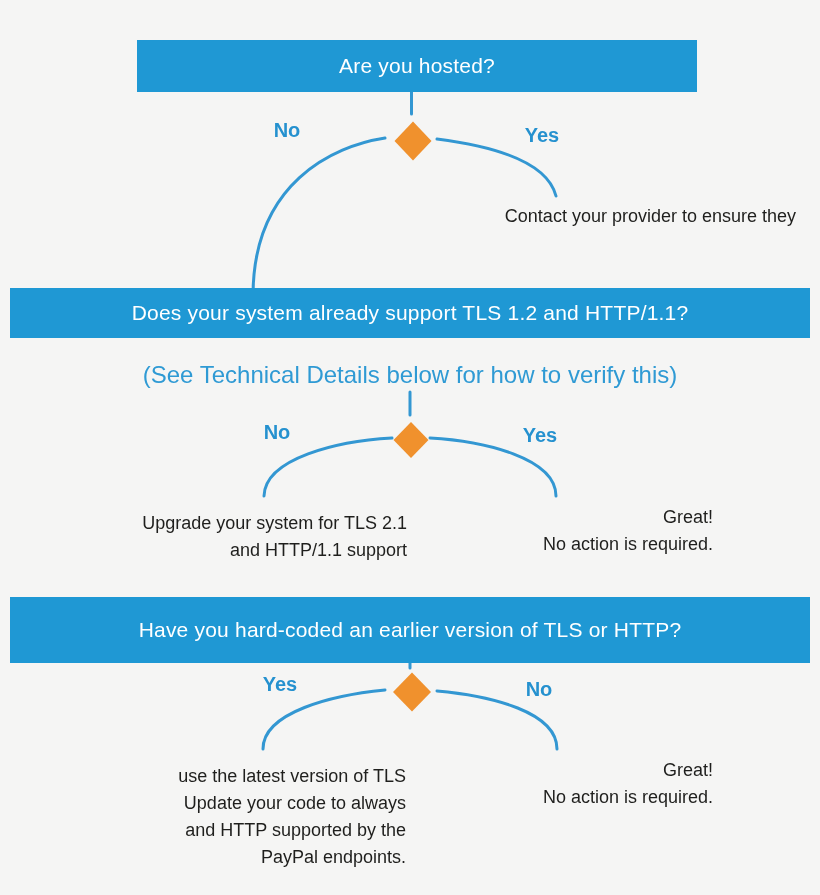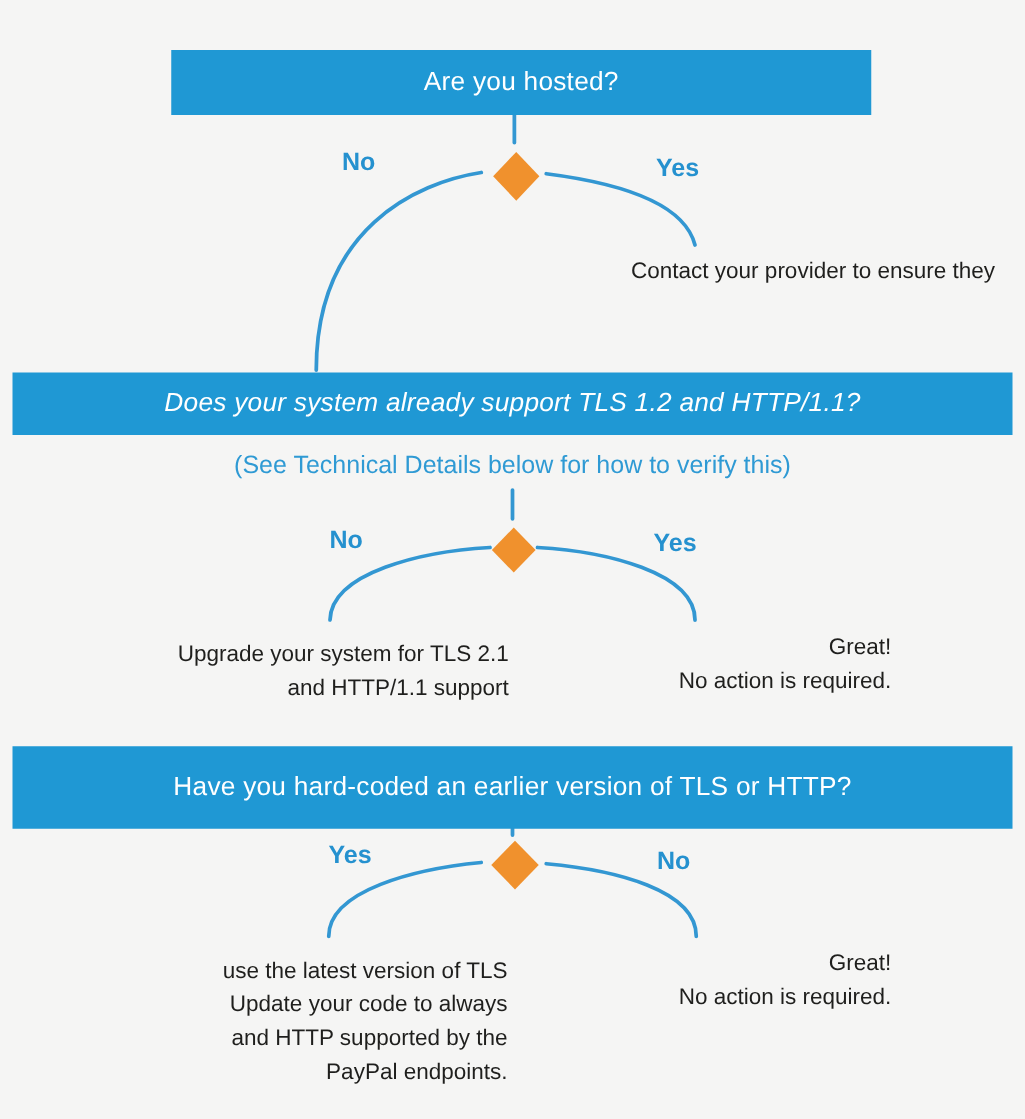--- a/index.html
+++ b/index.html
@@ -37,28 +37,28 @@
   .banner{
     position:absolute;
     background:var(--banner-blue);
     color:var(--banner-text);
     display:flex;align-items:center;justify-content:center;
     font-size:21px;
     letter-spacing:.2px;
     text-align:center;
   }
   .b1{left:137px;top:40px;width:560px;height:52px;}
-  .b2{left:10px;top:298px;width:800px;height:50px;font-style:italic;}
+  .b2{left:10px;top:288px;width:800px;height:50px;}
   .b3{left:10px;top:597px;width:800px;height:66px;}
   .note{
     position:absolute;
     left:110px;top:361px;width:600px;
     text-align:center;
     color:var(--note-blue);
-    font-size:20px;
+    font-size:24px;
   }
   .branch-label{
     position:absolute;
     width:60px;
     text-align:center;
     color:var(--label-blue);
     font-size:20px;
     font-weight:bold;
   }
   .lbl-no1{left:257px;top:119px;}

